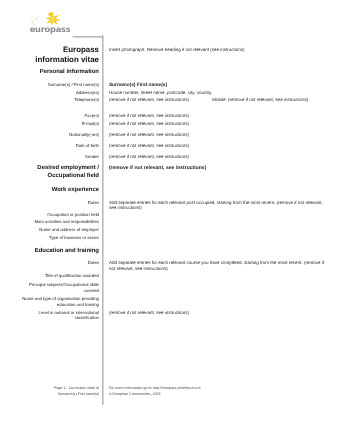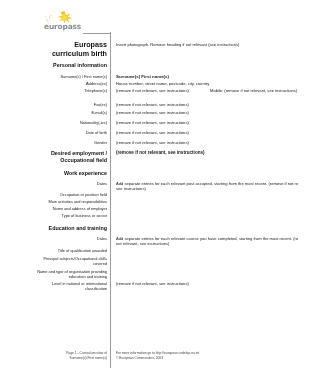--- a/index.html
+++ b/index.html
@@ -14,21 +14,20 @@
     color: #1a1a1a;
     overflow: hidden;
   }
 
   .page {
     position: relative;
     width: 298px;
     height: 386px;
     background: #ffffff;
     box-sizing: border-box;
-    margin-left: 17px;
   }
 
   
   .logo-block {
     position: absolute;
     left: 27px;
     top: 11px;
     width: 45px;
     height: 22px;
   }
@@ -176,21 +175,21 @@
     <div class="logo-word">europass</div>
   </div>
   <div class="logo-rule"></div>
 
   <div class="divider"></div>
 
   <div class="row" style="top:41px;">
     <div class="big-title">Europass</div>
   </div>
   <div class="row" style="top:50px;">
-    <div class="big-title">curriculum birth</div>
+    <div class="big-title">information vitae</div>
   </div>
   <div class="row" style="top:42px;">
     <div class="val">Insert photograph. Remove heading if not relevant (see instructions)</div>
   </div>
 
   <div class="row" style="top:62px;">
     <div class="sec-title">Personal information</div>
   </div>
 
   <div class="row" style="top:74px;">

